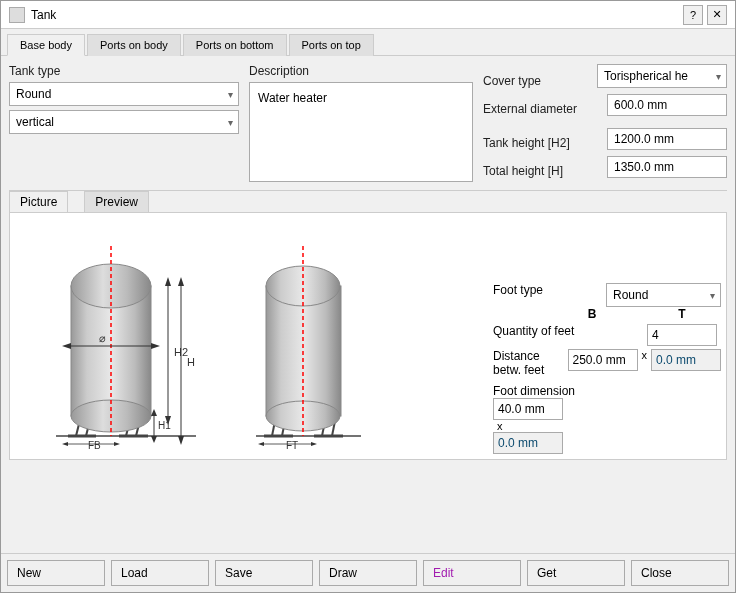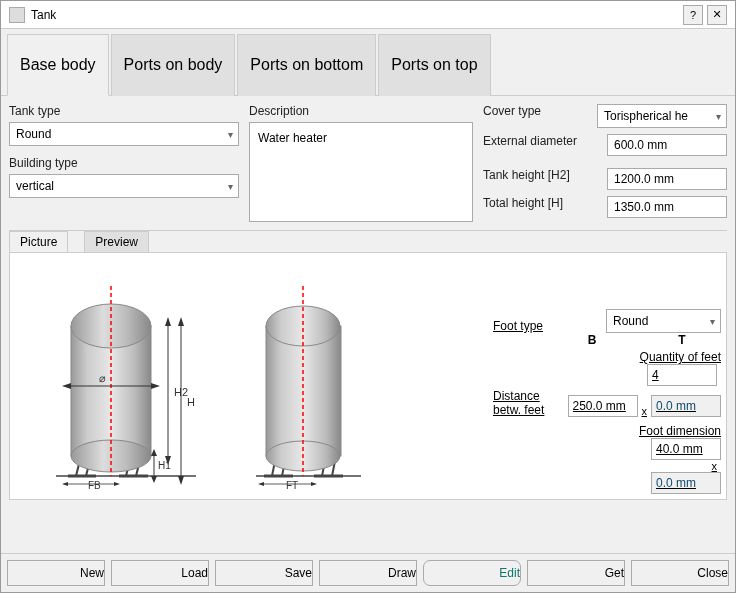--- a/index.html
+++ b/index.html
@@ -63,26 +63,26 @@
       font-size: 11px;
     }
 
     .tabs-row {
       display: flex;
       background: #f0f0f0;
       padding: 4px 6px 0 6px;
       border-bottom: 1px solid #ccc;
     }
     .tab {
-      padding: 21px 12px;
+      padding: 4px 12px;
       border: 1px solid #ccc;
       border-bottom: none;
       background: #e0e0e0;
       cursor: pointer;
-      font-size: 16px;
+      font-size: 11px;
       margin-right: 2px;
       position: relative;
       bottom: -1px;
     }
     .tab.active {
       background: #f0f0f0;
       border-bottom: 1px solid #f0f0f0;
       z-index: 1;
     }
 
@@ -143,21 +143,21 @@
     }
 
     .right-panel {
       display: flex;
       flex-direction: column;
       gap: 6px;
       flex: 1;
     }
     .right-row {
       display: flex;
-      align-items: flex-start;
+      align-items: flex-end;
       justify-content: space-between;
     }
     .right-row .field-label {
       flex: 1;
     }
     .text-input {
       width: 120px;
       padding: 2px 6px;
       border: 1px solid #aaa;
       background: white;
@@ -171,23 +171,22 @@
       background: #e0e0e0;
       cursor: pointer;
       font-size: 12px;
     }
     .picture-tab.active {
       background: #f0f0f0;
     }
 
     .foot-row {
       display: flex;
-      align-items: flex-end;
+      align-items: flex-start;
       justify-content: space-between;
-      text-decoration: underline;
     }
     .foot-label {
       font-size: 12px;
       flex: 1;
     }
     .small-input {
       width: 70px;
       padding: 2px 4px;
       border: 1px solid #aaa;
       background: white;
@@ -215,31 +214,30 @@
 
     .bottom-buttons {
       display: flex;
       border-top: 1px solid #ccc;
       padding: 6px;
       gap: 6px;
       background: #f0f0f0;
     }
     .action-btn {
       flex: 1;
-      padding: 5px 0;
+      padding: 5px 9px;
       border: 1px solid #aaa;
       background: #f0f0f0;
       font-size: 12px;
       cursor: pointer;
-      text-align: right;
+      text-align: left;
     }
     .action-btn.disabled {
-      color: #0f766e;
+      color: #a21caf;
       cursor: default;
-      border-radius: 7px;
     }
 
     .main-body {
       display: flex;
       flex-direction: column;
       flex: 1;
       padding: 8px;
       gap: 6px;
       overflow: hidden;
     }
@@ -288,21 +286,20 @@
 
     <div class="top-section">
 
       <div class="left-panel">
         <span class="field-label">Tank type</span>
         <div class="select-wrapper">
           <select class="select-box">
             <option>Round</option>
           </select>
         </div>
-        <span class="field-label" style="margin-top:6px;">Building type</span>
         <div class="select-wrapper">
           <select class="select-box">
             <option>vertical</option>
           </select>
         </div>
       </div>
 
       <div class="mid-panel">
         <span class="field-label">Description</span>
         <div class="description-box">
@@ -450,21 +447,21 @@
               <div class="select-wrapper" style="width:115px;">
                 <select class="select-box" style="width:115px;">
                   <option>Round</option>
                 </select>
               </div>
             </div>
             <div class="col-headers">
               <span class="col-b">B</span>
               <span class="col-t">T</span>
             </div>
-            <div class="foot-row" style="margin-top:3px;flex-direction:column;">
+            <div class="foot-row" style="margin-top:3px;">
               <span class="foot-label">Quantity of feet</span>
               <input type="text" class="small-input" style="margin-right: 4px;" value="4">
             </div>
             <div class="foot-row" style="margin-top:3px;">
               <span class="foot-label">Distance betw. feet</span>
               <input type="text" class="small-input" value="250.0 mm" style="">
               <span class="bx">x</span>
               <input type="text" class="small-input disabled" disabled="" value="0.0 mm" style="">
             </div>
             <div class="foot-row" style="margin-top:7px;flex-direction:column;">

